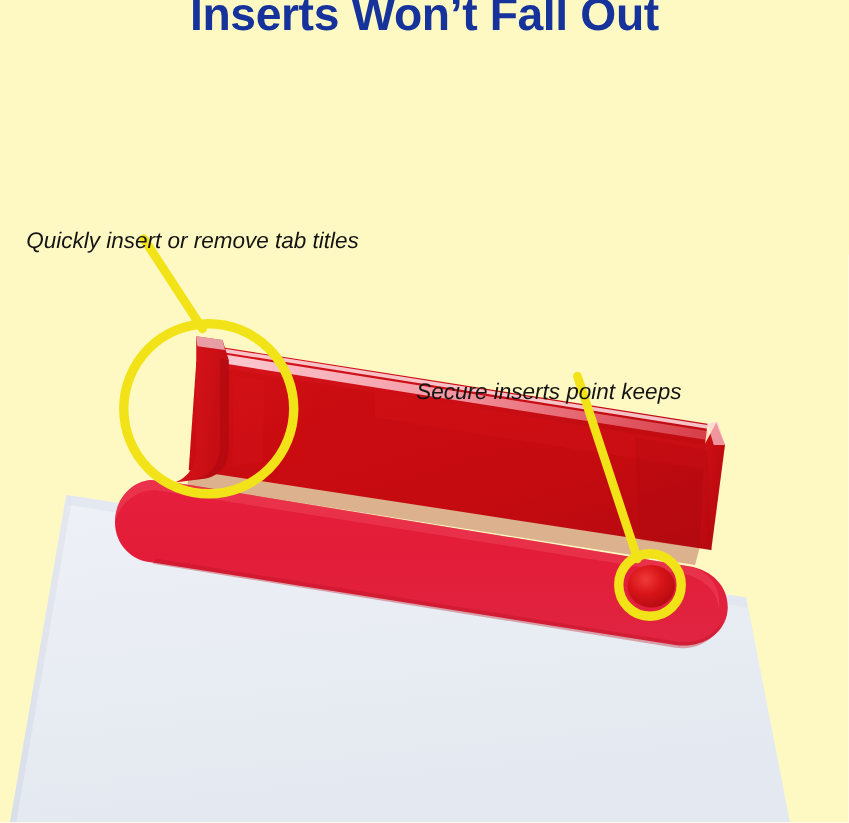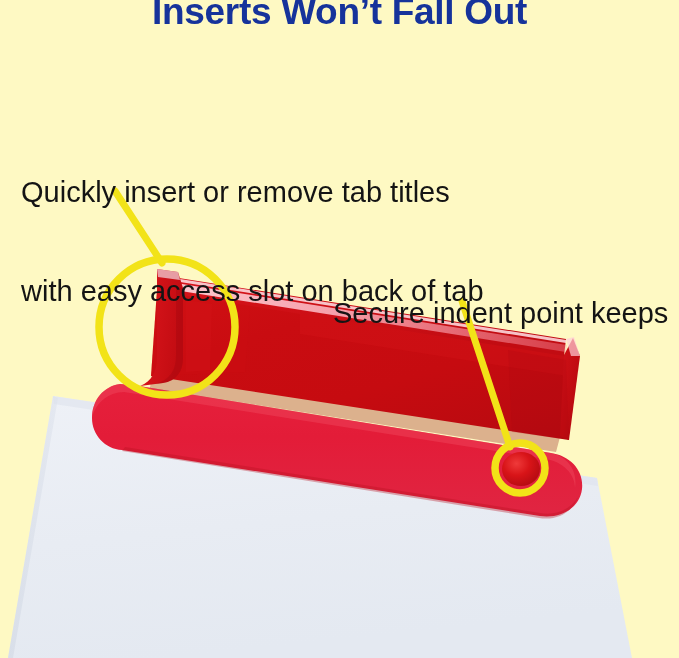--- a/index.html
+++ b/index.html
@@ -34,21 +34,22 @@
     top: -9px;
     width: 679px;
     text-align: center;
     font-size: 37px;
     font-weight: bold;
     letter-spacing: -0.3px;
     color: #16339b;
     font-family: "Liberation Sans", sans-serif;
   }
   .callout-text {
-    font-size: 29px;
+    font-style: italic;
+    font-size: 18px;
     line-height: 33px;
     color: #141414;
     font-family: "Liberation Sans", sans-serif;
   }
   #callout-left-text {
     left: 21px;
     top: 110px;
   }
   #callout-right-text {
     left: 333px;
@@ -186,20 +187,19 @@
     <g>
       <line x1="462" y1="301" x2="510" y2="447" stroke="#f2e318" stroke-width="7" stroke-linecap="round"></line>
       <circle cx="520" cy="468" r="25" fill="none" stroke="#f2e318" stroke-width="7.5"></circle>
     </g>
   </svg>
 
   <h1 id="page-title" class="txt">Inserts Won’t Fall Out</h1>
 
   <div id="callout-left-text" class="txt callout-text">
     <div>Quickly insert or remove tab titles</div>
-    <div>with easy access slot on back of tab</div>
   </div>
 
   <div id="callout-right-text" class="txt callout-text">
-    <div>Secure indent point keeps</div>
+    <div>Secure inserts point keeps</div>
   </div>
 
 </div>
 
 </body></html>

